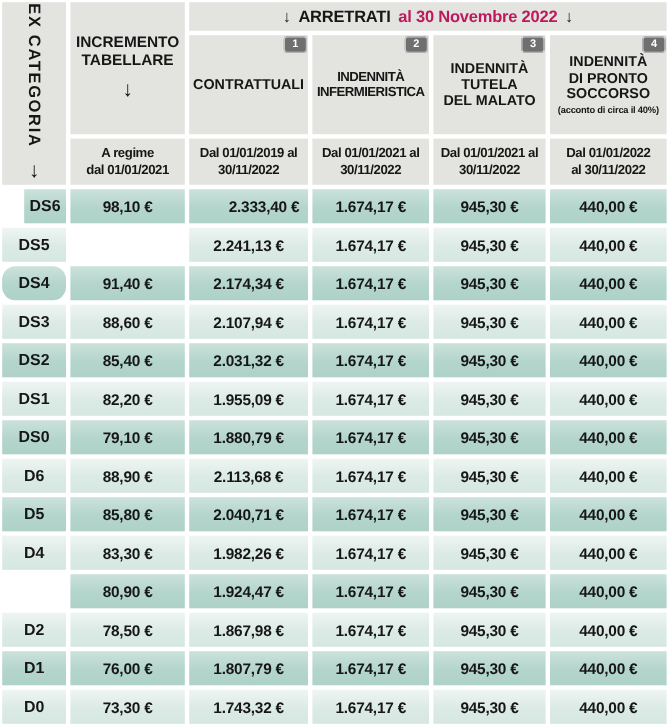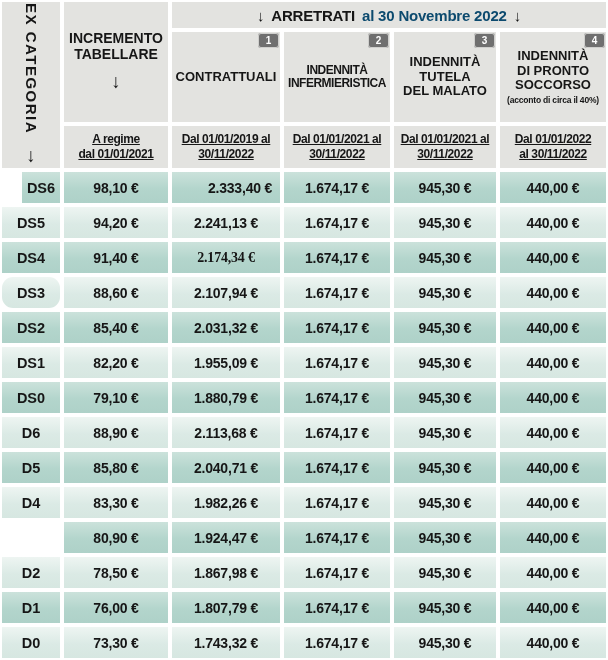--- a/index.html
+++ b/index.html
@@ -20,21 +20,21 @@
     width:608px;height:660px;
   }
   .cell{
     display:flex;align-items:center;justify-content:center;
     text-align:center;box-sizing:border-box;
   }
   .hdr{background:#e3e3e0;}
   .t{white-space:pre-line;font-weight:bold;line-height:1.12;}
   
   .banner{grid-column:3/7;grid-row:1;gap:7px;font-size:15px;font-weight:bold;letter-spacing:-0.2px;}
-  .banner .green{color:#0c4a6e;}
+  .banner .green{color:#be185d;}
   .arrow-glyph{font-weight:bold;}
   
   .cat-hdr{grid-column:1;grid-row:1/4;flex-direction:column;gap:10px;}
   .vtext{writing-mode:vertical-rl;font-weight:bold;font-size:15px;letter-spacing:1.5px;white-space:nowrap;}
   .varrow{font-size:19px;}
   
   .inc-hdr{grid-column:2;grid-row:1/3;flex-direction:column;font-size:14px;}
   .inc-hdr .arrow-glyph{font-size:19px;margin-top:9px;}
   
   .col-hdr{position:relative;grid-row:2;font-size:13px;flex-direction:column;padding:0 2px;}
@@ -46,21 +46,21 @@
   .note{font-size:8.5px;font-weight:bold;letter-spacing:-0.2px;margin-top:2px;}
   .badge{
     position:absolute;top:1px;right:1px;
     width:21px;height:15px;border-radius:3px;
     background:#6f6f6f;color:#ffffff;
     font-size:10px;font-weight:bold;
     display:flex;align-items:center;justify-content:center;
     box-shadow:0 0 0 1px #cfcfcd inset;
   }
   
-  .sub{grid-row:3;white-space:pre-line;font-weight:bold;font-size:12px;letter-spacing:-0.4px;line-height:1.25;padding:0 2px;text-decoration:underline;}
+  .sub{grid-row:3;white-space:pre-line;font-weight:bold;font-size:12px;letter-spacing:-0.4px;line-height:1.25;padding:0 2px;}
   .s2{grid-column:2;} .s3{grid-column:3;} .s4{grid-column:4;} .s5{grid-column:5;} .s6{grid-column:6;}
   
   .data{font-weight:bold;font-size:14px;letter-spacing:-0.2px;}
   .dark{background:linear-gradient(180deg,#cbe2db 0%,#b3d5cc 55%,#aed1c8 100%);}
   .light{background:linear-gradient(180deg,#eef5f2 0%,#dbeae5 55%,#d6e7e1 100%);}
   .cat{font-size:14.5px;letter-spacing:0;}
 </style>
 </head>
 <body>
 
@@ -118,32 +118,31 @@
   <div class="cell hdr sub s6">Dal 01/01/2022
 al 30/11/2022</div>
 
 <div class="cell data dark cat" style="grid-area: 4 / 1; margin-left: 20px;">DS6</div>
     <div class="cell data dark" style="grid-area: 4 / 2;">98,10 €</div>
     <div class="cell data dark" style="grid-area: 4 / 3; padding-left: 28px;">2.333,40 €</div>
     <div class="cell data dark" style="grid-area: 4 / 4;">1.674,17 €</div>
     <div class="cell data dark" style="grid-area: 4 / 5;">945,30 €</div>
     <div class="cell data dark" style="grid-area: 4 / 6;">440,00 €</div>
     <div class="cell data light cat" style="grid-area: 5 / 1;">DS5</div>
-    <div class="cell data light" style="grid-area: 5 / 2;">94,20 €</div>
     <div class="cell data light" style="grid-area: 5 / 3;">2.241,13 €</div>
     <div class="cell data light" style="grid-area: 5 / 4;">1.674,17 €</div>
     <div class="cell data light" style="grid-area: 5 / 5;">945,30 €</div>
     <div class="cell data light" style="grid-area: 5 / 6;">440,00 €</div>
-    <div class="cell data dark cat" style="grid-area: 6 / 1;">DS4</div>
+    <div class="cell data dark cat" style="grid-area: 6 / 1; border-radius: 12px;">DS4</div>
     <div class="cell data dark" style="grid-area: 6 / 2;">91,40 €</div>
-    <div class="cell data dark" style="grid-area: 6 / 3; font-family: Liberation Serif, serif;">2.174,34 €</div>
+    <div class="cell data dark" style="grid-area: 6 / 3;">2.174,34 €</div>
     <div class="cell data dark" style="grid-area: 6 / 4;">1.674,17 €</div>
     <div class="cell data dark" style="grid-area: 6 / 5;">945,30 €</div>
     <div class="cell data dark" style="grid-area: 6 / 6;">440,00 €</div>
-    <div class="cell data light cat" style="grid-area: 7 / 1; border-radius: 11px;">DS3</div>
+    <div class="cell data light cat" style="grid-area: 7 / 1;">DS3</div>
     <div class="cell data light" style="grid-area: 7 / 2;">88,60 €</div>
     <div class="cell data light" style="grid-area: 7 / 3;">2.107,94 €</div>
     <div class="cell data light" style="grid-area: 7 / 4;">1.674,17 €</div>
     <div class="cell data light" style="grid-area: 7 / 5;">945,30 €</div>
     <div class="cell data light" style="grid-area: 7 / 6;">440,00 €</div>
     <div class="cell data dark cat" style="grid-area: 8 / 1;">DS2</div>
     <div class="cell data dark" style="grid-area: 8 / 2;">85,40 €</div>
     <div class="cell data dark" style="grid-area: 8 / 3;">2.031,32 €</div>
     <div class="cell data dark" style="grid-area: 8 / 4;">1.674,17 €</div>
     <div class="cell data dark" style="grid-area: 8 / 5;">945,30 €</div>

